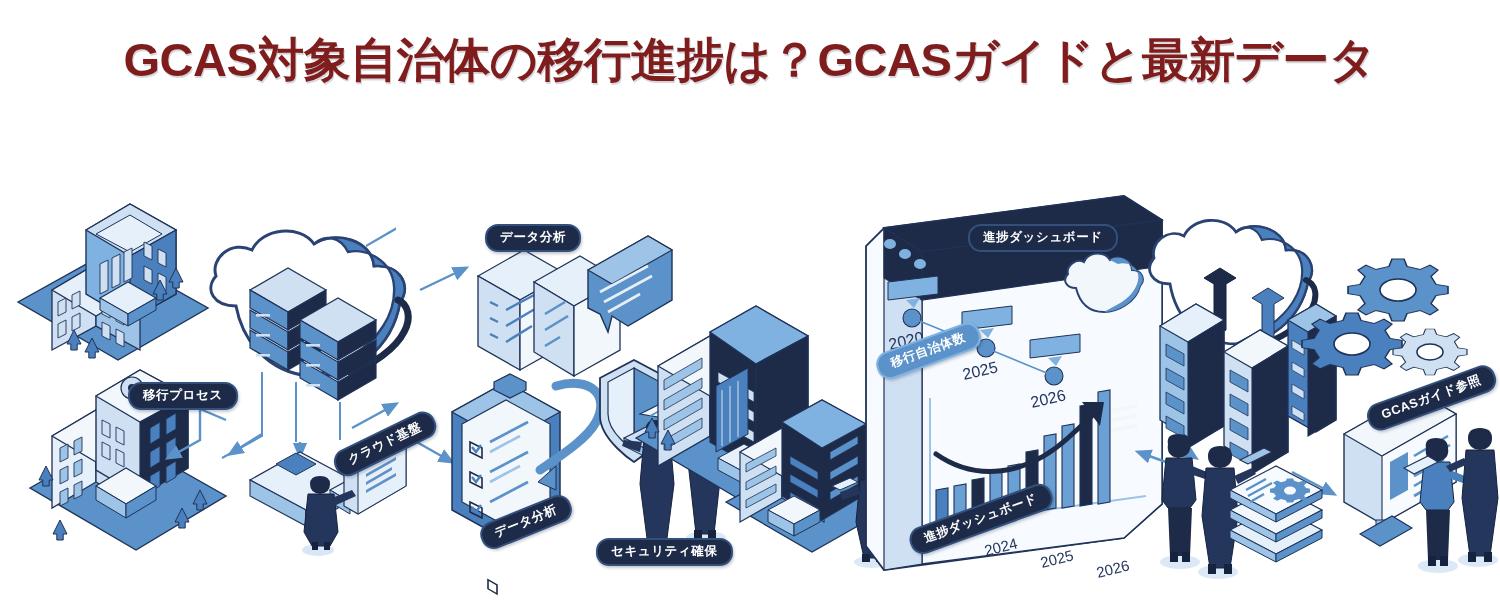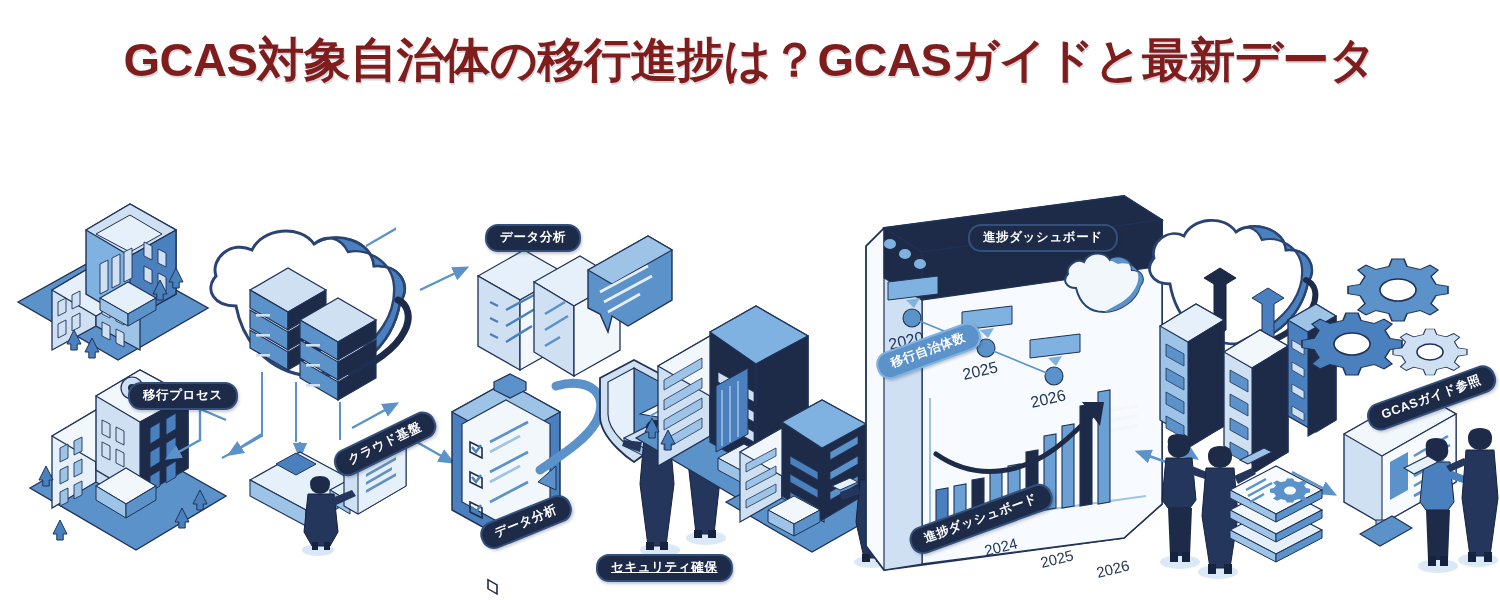--- a/index.html
+++ b/index.html
@@ -635,21 +635,21 @@
   </div>
 
   <div class="pill" style="left:128px;top:382px;">移行プロセス</div>
 
   <div class="pill" style="left:330px;top:430px;transform:rotate(-26deg);">クラウド基盤</div>
 
   <div class="pill" style="left:485px;top:224px;">データ分析</div>
 
   <div class="pill" style="left:478px;top:508px;transform:rotate(-22deg);">データ分析</div>
 
-  <div class="pill" style="left:596px;top:554px;text-decoration:underline;">セキュリティ確保</div>
+  <div class="pill" style="left:596px;top:538px;">セキュリティ確保</div>
 
   <div class="pill" style="left:968px;top:224px;">進捗ダッシュボード</div>
 
   <div class="pill light" style="left:874px;top:337px;transform:rotate(-20deg);">移行自治体数</div>
 
   <div class="pill" style="left:906px;top:505px;transform:rotate(-20deg);">進捗ダッシュボード</div>
 
   <div class="pill" style="left:1364px;top:384px;transform:rotate(-20deg);">GCASガイド参照</div>
 
 </div>

